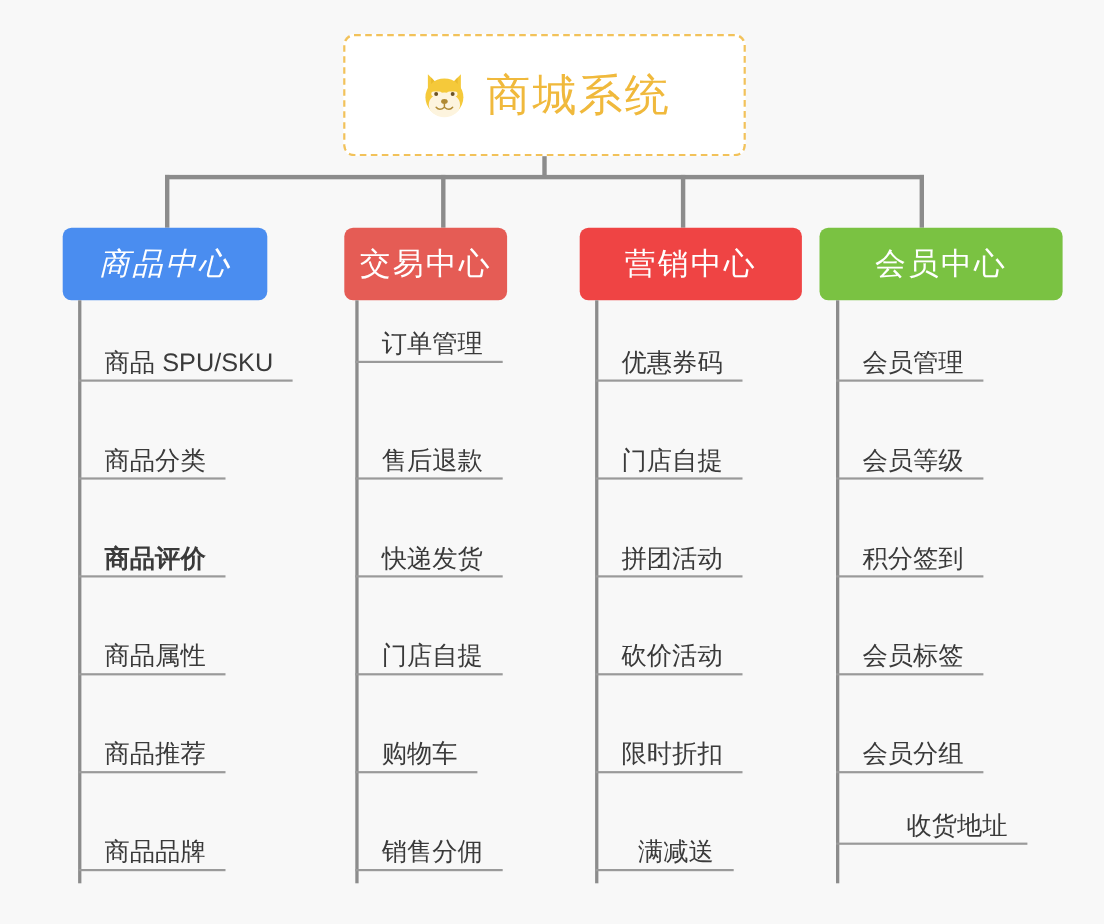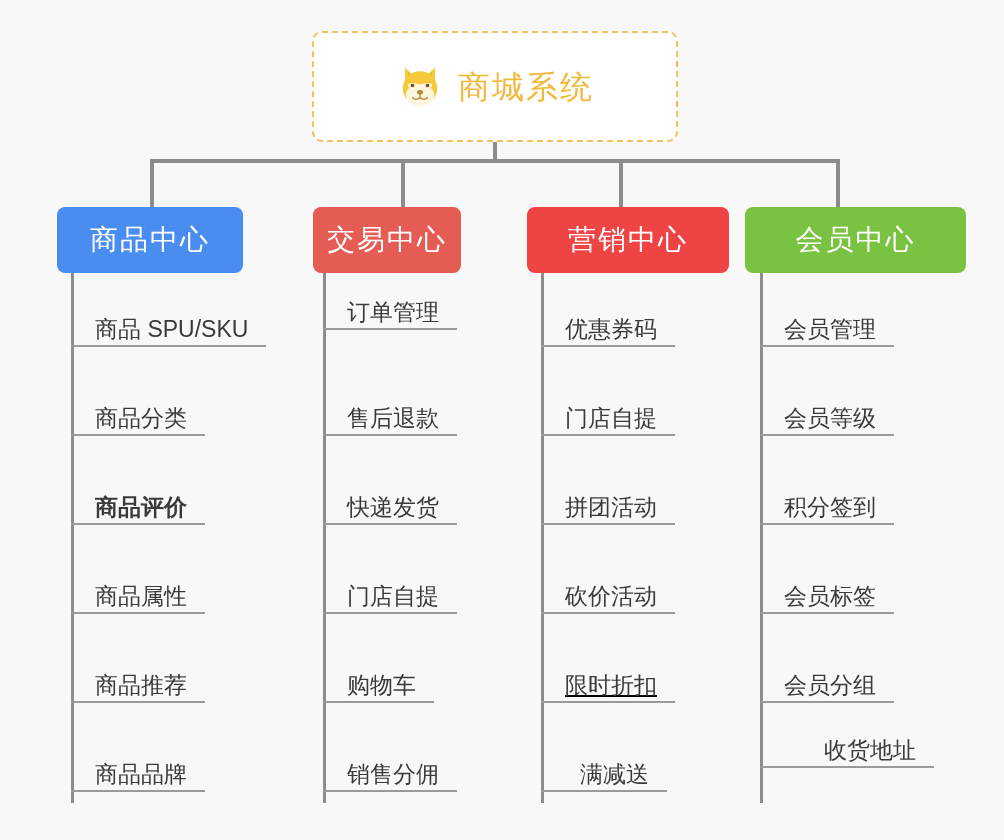--- a/index.html
+++ b/index.html
@@ -40,21 +40,21 @@
     gap: 14px;
   }
   .root-emoji {
     font-family: "DejaVu Sans", sans-serif;
     font-size: 44px;
     line-height: 1;
     color: #f0bb3c;
   }
   .dog-svg { display: block; }
   .root-title {
-    font-size: 32px;
+    font-size: 40px;
     color: #f0b93c;
     letter-spacing: 2px;
     line-height: 1;
     white-space: nowrap;
   }
 
   
   .conn {
     position: absolute;
     background: #8c8c8c;
@@ -127,21 +127,21 @@
     <span class="root-title" style="color: rgb(240, 185, 60);">商城系统</span>
   </div>
 
   <div class="conn conn-v" style="left:493px; top:142px; height:20px;"></div>
   <div class="conn conn-h" style="left:150px; top:159px; width:690px;"></div>
   <div class="conn conn-v" style="left:150px; top:159px; height:48px;"></div>
   <div class="conn conn-v" style="left:401px; top:159px; height:48px;"></div>
   <div class="conn conn-v" style="left:619px; top:159px; height:48px;"></div>
   <div class="conn conn-v" style="left:836px; top:159px; height:48px;"></div>
 
-  <div class="category-box" style="left: 57px; top: 207px; width: 186px; background: rgb(74, 141, 240);">
+  <div class="category-box" style="left: 57px; top: 207px; width: 186px; background: rgb(74, 141, 240); font-style: italic;">
     <span>商品中心</span>
   </div>
   <div class="branch-spine" style="left:71px; top:273px; height:530px;"></div>
 
   <div class="leaf-item" style="left:71px; top:293px;">
     <span class="leaf-label">商品 SPU/SKU</span>
   </div>
   <div class="leaf-item" style="left:71px; top:382px;">
     <span class="leaf-label">商品分类</span>
   </div>
@@ -192,21 +192,21 @@
   </div>
   <div class="leaf-item" style="left:541px; top:382px;">
     <span class="leaf-label">门店自提</span>
   </div>
   <div class="leaf-item" style="left:541px; top:471px;">
     <span class="leaf-label">拼团活动</span>
   </div>
   <div class="leaf-item" style="left:541px; top:560px;">
     <span class="leaf-label">砍价活动</span>
   </div>
-  <div class="leaf-item" style="left:541px; top:649px;text-decoration:underline;">
+  <div class="leaf-item" style="left:541px; top:649px;">
     <span class="leaf-label">限时折扣</span>
   </div>
   <div class="leaf-item" style="left:541px; top:738px;padding-left:15px;">
     <span class="leaf-label">满减送</span>
   </div>
 
   <div class="category-box" style="left: 745px; top: 207px; width: 221px; background: rgb(122, 194, 66);">
     <span>会员中心</span>
   </div>
   <div class="branch-spine" style="left:760px; top:273px; height:530px;"></div>

